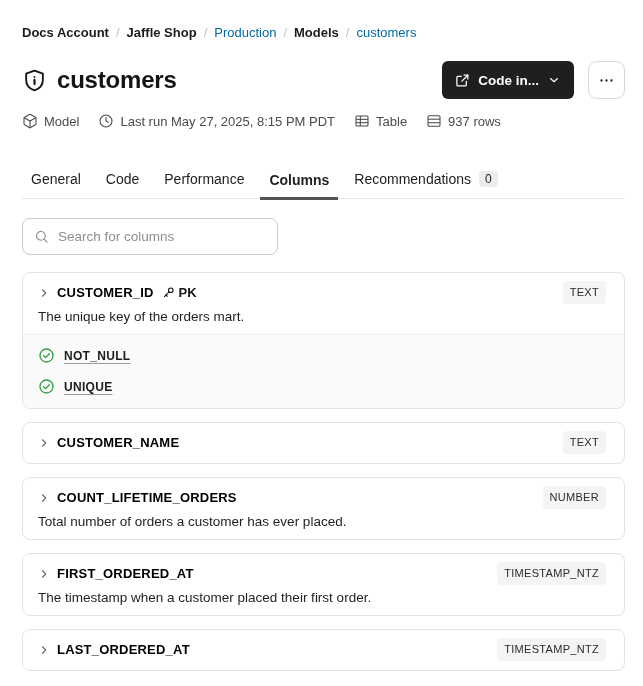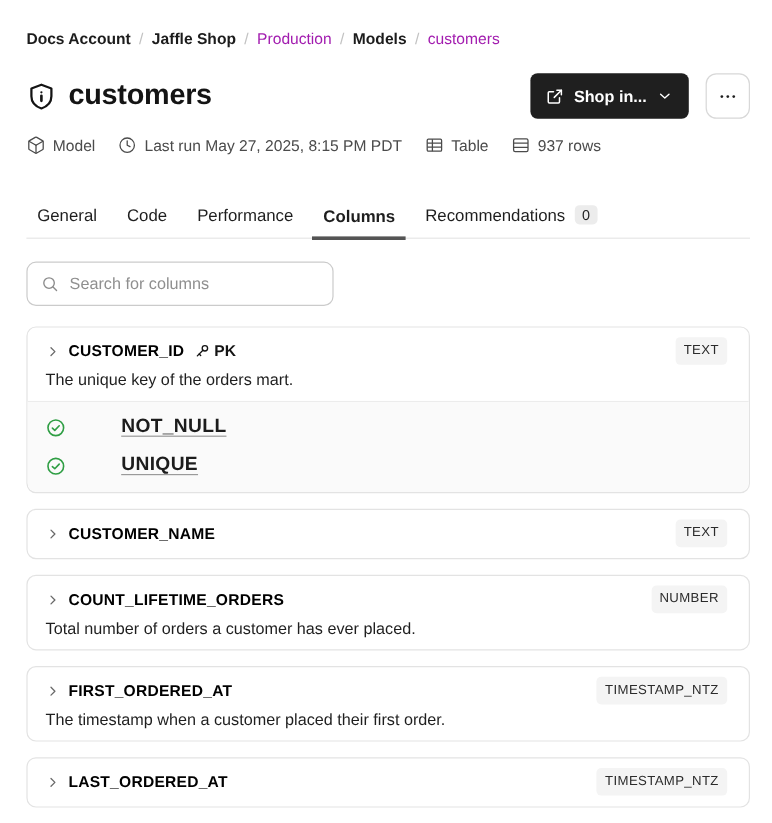--- a/index.html
+++ b/index.html
@@ -1,21 +1,21 @@
 <!DOCTYPE html>
 <html><head>
 <meta charset="utf-8">
 <style>
   html,body{margin:0;padding:0;background:#fff;}
   body{width:643px;height:686px;overflow:hidden;font-family:"Liberation Sans",sans-serif;color:#1a1a1a;}
   .page{box-sizing:border-box;padding:25px 18px 0 22px;}
 
   
   .breadcrumb{display:flex;align-items:center;gap:7px;font-size:13px;line-height:16px;}
-  .bc-item{color:#a21caf;cursor:pointer;white-space:nowrap;}
+  .bc-item{color:#0369a1;cursor:pointer;white-space:nowrap;}
   .bc-item.bold{color:#1c1c1c;font-weight:700;}
   .bc-sep{color:#c2c2c2;}
 
   
   .title-row{display:flex;justify-content:space-between;align-items:center;margin-top:19px;height:40px;}
   .title-left{display:flex;align-items:center;gap:10px;}
   .title-left h1{margin:0;font-size:24px;font-weight:700;letter-spacing:-0.2px;color:#141414;}
   .shield{display:flex;color:#141414;}
   .title-actions{display:flex;align-items:center;gap:14px;}
   .btn-dark{display:flex;align-items:center;gap:8px;height:38px;padding:0 13px;background:#1f1f1f;color:#fff;
@@ -49,22 +49,22 @@
   .chev{display:flex;color:#6a6a6a;}
   .col-name{font-size:13px;font-weight:700;letter-spacing:0.2px;color:#000000;}
   .pk{display:flex;align-items:center;gap:3px;color:#141414;}
   .pk-label{font-size:13px;font-weight:700;}
   .type-badge{margin-left:auto;background:#f4f4f4;border-radius:4px;padding:3px 7px;font-size:11px;color:#2b2b2b;letter-spacing:0.3px;}
   .col-desc{margin:5px 0 0;font-size:13.5px;line-height:16px;color:#1f1f1f;}
   .tests{border-top:1px solid #ececec;background:#fafafa;border-radius:0 0 8px 8px;padding:9px 15px 10px;
     display:flex;flex-direction:column;gap:8px;}
   .test-row{display:flex;align-items:center;gap:9px;padding:3px 0;}
   .check{display:flex;color:#2f9e44;}
-  .test-link{font-size:16px;font-weight:700;letter-spacing:0.3px;color:#1c1c1c;text-decoration:underline;
-    text-decoration-color:#9a9a9a;text-underline-offset:3px;cursor:pointer;margin-left:37px;}
+  .test-link{font-size:12px;font-weight:700;letter-spacing:0.3px;color:#1c1c1c;text-decoration:underline;
+    text-decoration-color:#9a9a9a;text-underline-offset:3px;cursor:pointer;}
 </style>
 </head>
 <body>
 
 <div class="page">
 
   <nav class="breadcrumb" id="breadcrumb">
       <span class="bc-item bold">Docs Account</span>
       <span class="bc-sep">/</span>
       <span class="bc-item bold">Jaffle Shop</span>
@@ -89,21 +89,21 @@
     </div>
     <div class="title-actions">
       <button class="btn-dark">
         <span style="display:flex;">
           <svg viewBox="0 0 24 24" width="15" height="15" fill="none" stroke="currentColor" stroke-width="2" stroke-linecap="round" stroke-linejoin="round">
               <path d="M18 13.5V19a1.5 1.5 0 0 1-1.5 1.5h-12A1.5 1.5 0 0 1 3 19V7a1.5 1.5 0 0 1 1.5-1.5H10"></path>
               <polyline points="14.5 3.5 20.5 3.5 20.5 9.5"></polyline>
               <line x1="11" y1="13" x2="20.5" y2="3.5"></line>
             </svg>
         </span>
-        <span>Shop in...</span>
+        <span>Code in...</span>
         <span style="display:flex;">
           <svg viewBox="0 0 24 24" width="14" height="14" fill="none" stroke="currentColor" stroke-width="2" stroke-linecap="round" stroke-linejoin="round">
               <polyline points="6 9.5 12 15 18 9.5"></polyline>
             </svg>
         </span>
       </button>
       <button class="btn-more">
         <span style="display:flex;">
           <svg viewBox="0 0 24 24" width="17" height="17" fill="currentColor">
               <circle cx="5" cy="12" r="1.6"></circle>

